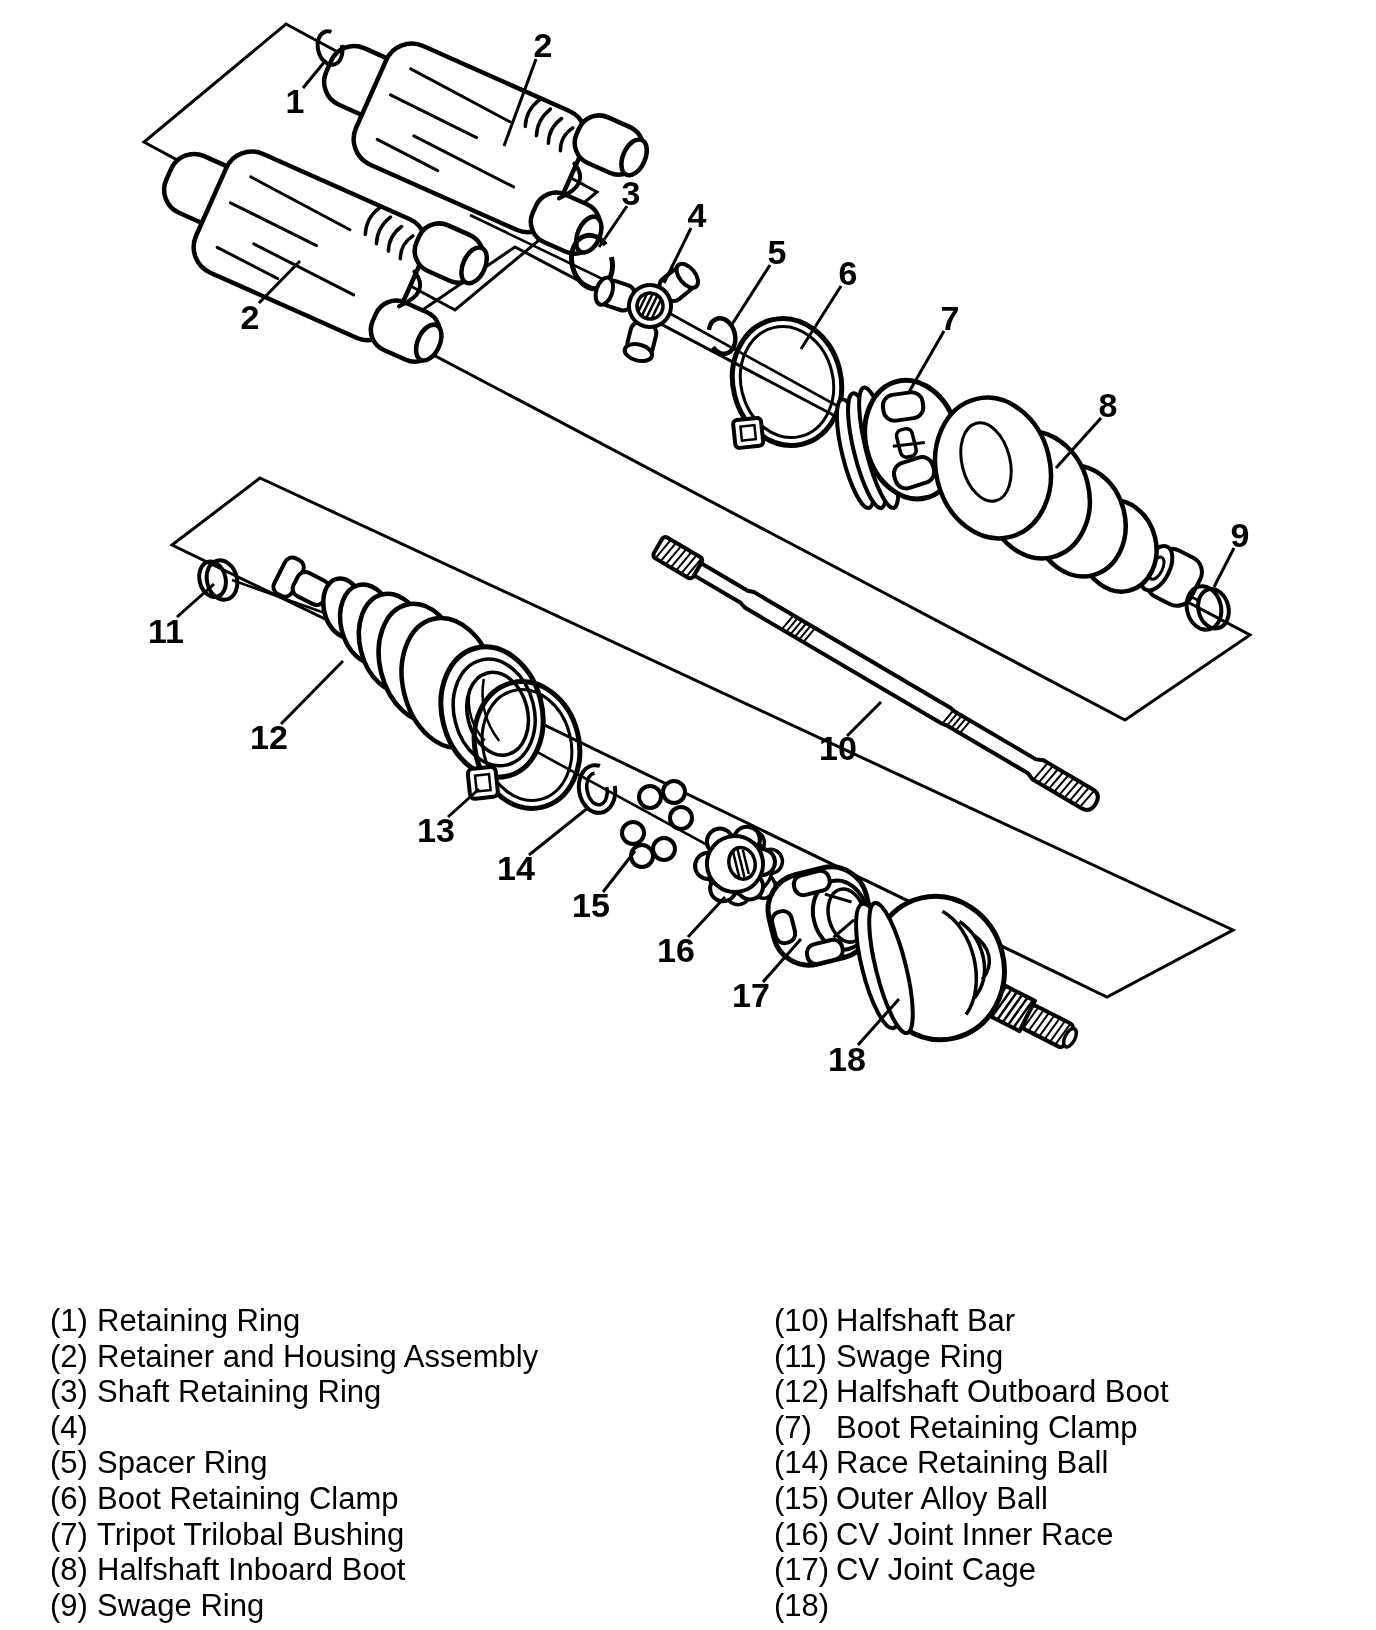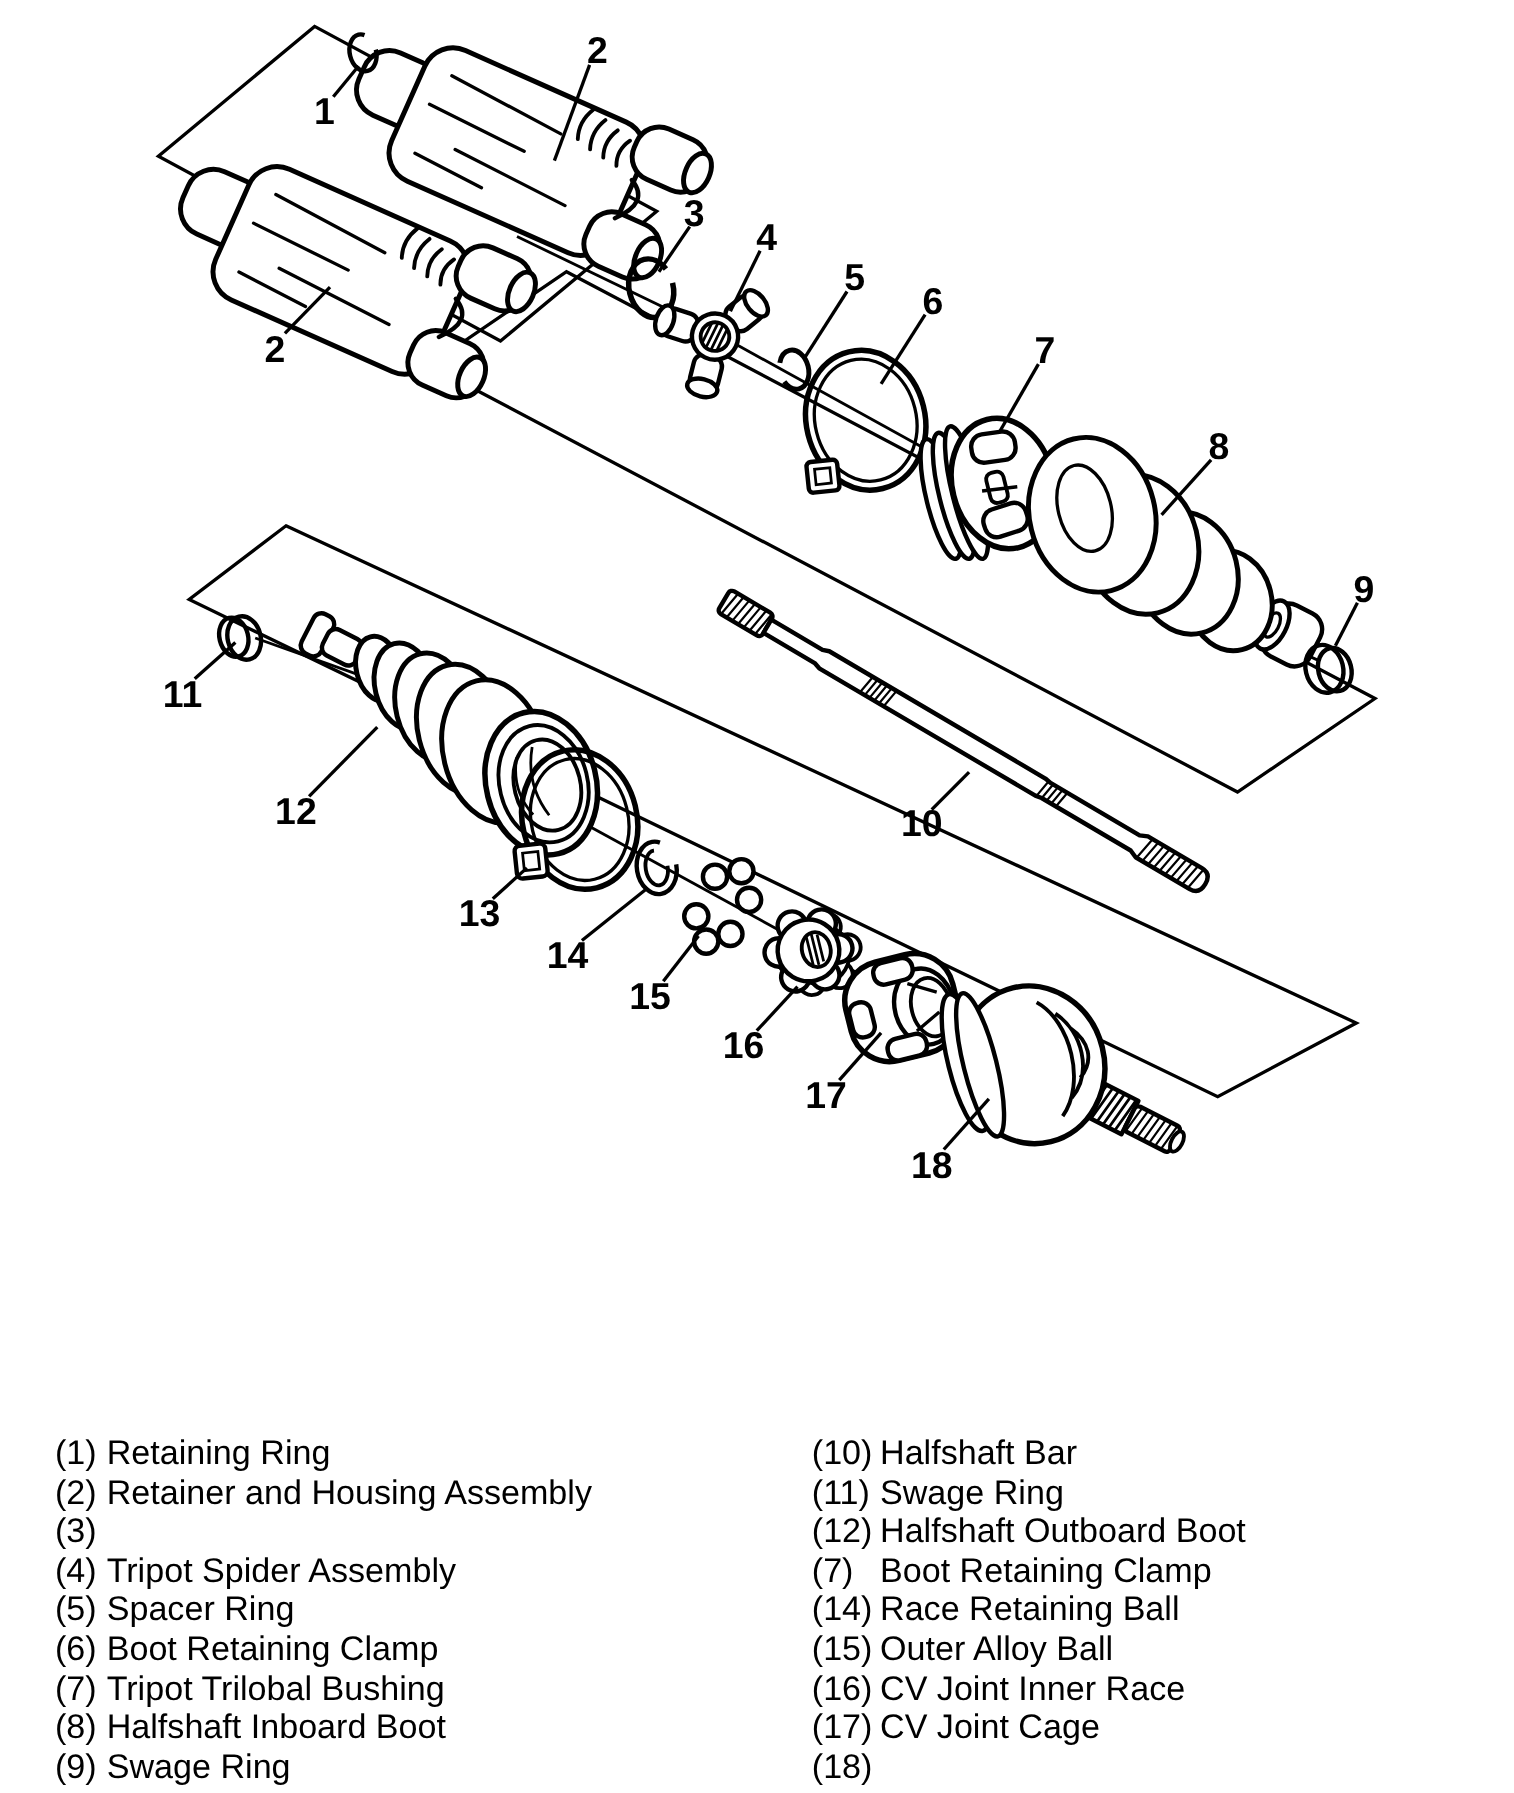--- a/index.html
+++ b/index.html
@@ -3,21 +3,21 @@
 <meta charset="utf-8">
 <style>
   html,body{margin:0;padding:0;background:#fff;}
   #page{position:relative;width:1376px;height:1630px;background:#ffffff;overflow:hidden;
         font-family:"Liberation Sans",sans-serif;color:#000;}
   #art{position:absolute;left:0;top:0;}
   .callout{font:700 34px "Liberation Sans",sans-serif;fill:#000;}
   .legend-col{position:absolute;top:1303px;font:400 31px "Liberation Sans",sans-serif;
               line-height:35.6px;color:#000;white-space:nowrap;}
   #legend-left{left:50px;}
-  #legend-right{left:738px;}
+  #legend-right{left:774px;}
   .legend-row{display:flex;}
   #legend-left .num{display:inline-block;width:47px;}
   #legend-right .num{display:inline-block;width:62px;}
 </style>
 </head>
 <body>
 
 <div id="page">
 
 <svg id="art" width="1376" height="1250" viewBox="0 0 1376 1250">
@@ -275,24 +275,24 @@
     <div class="legend-row">
         <span class="num">(1)</span>
         <span>Retaining Ring</span>
       </div>
     <div class="legend-row">
         <span class="num">(2)</span>
         <span>Retainer and Housing Assembly</span>
       </div>
     <div class="legend-row">
         <span class="num">(3)</span>
+        <span>Shaft Retaining Ring</span>
       </div>
     <div class="legend-row">
         <span class="num">(4)</span>
-        <span>Tripot Spider Assembly</span>
       </div>
     <div class="legend-row">
         <span class="num">(5)</span>
         <span>Spacer Ring</span>
       </div>
     <div class="legend-row">
         <span class="num">(6)</span>
         <span>Boot Retaining Clamp</span>
       </div>
     <div class="legend-row">

